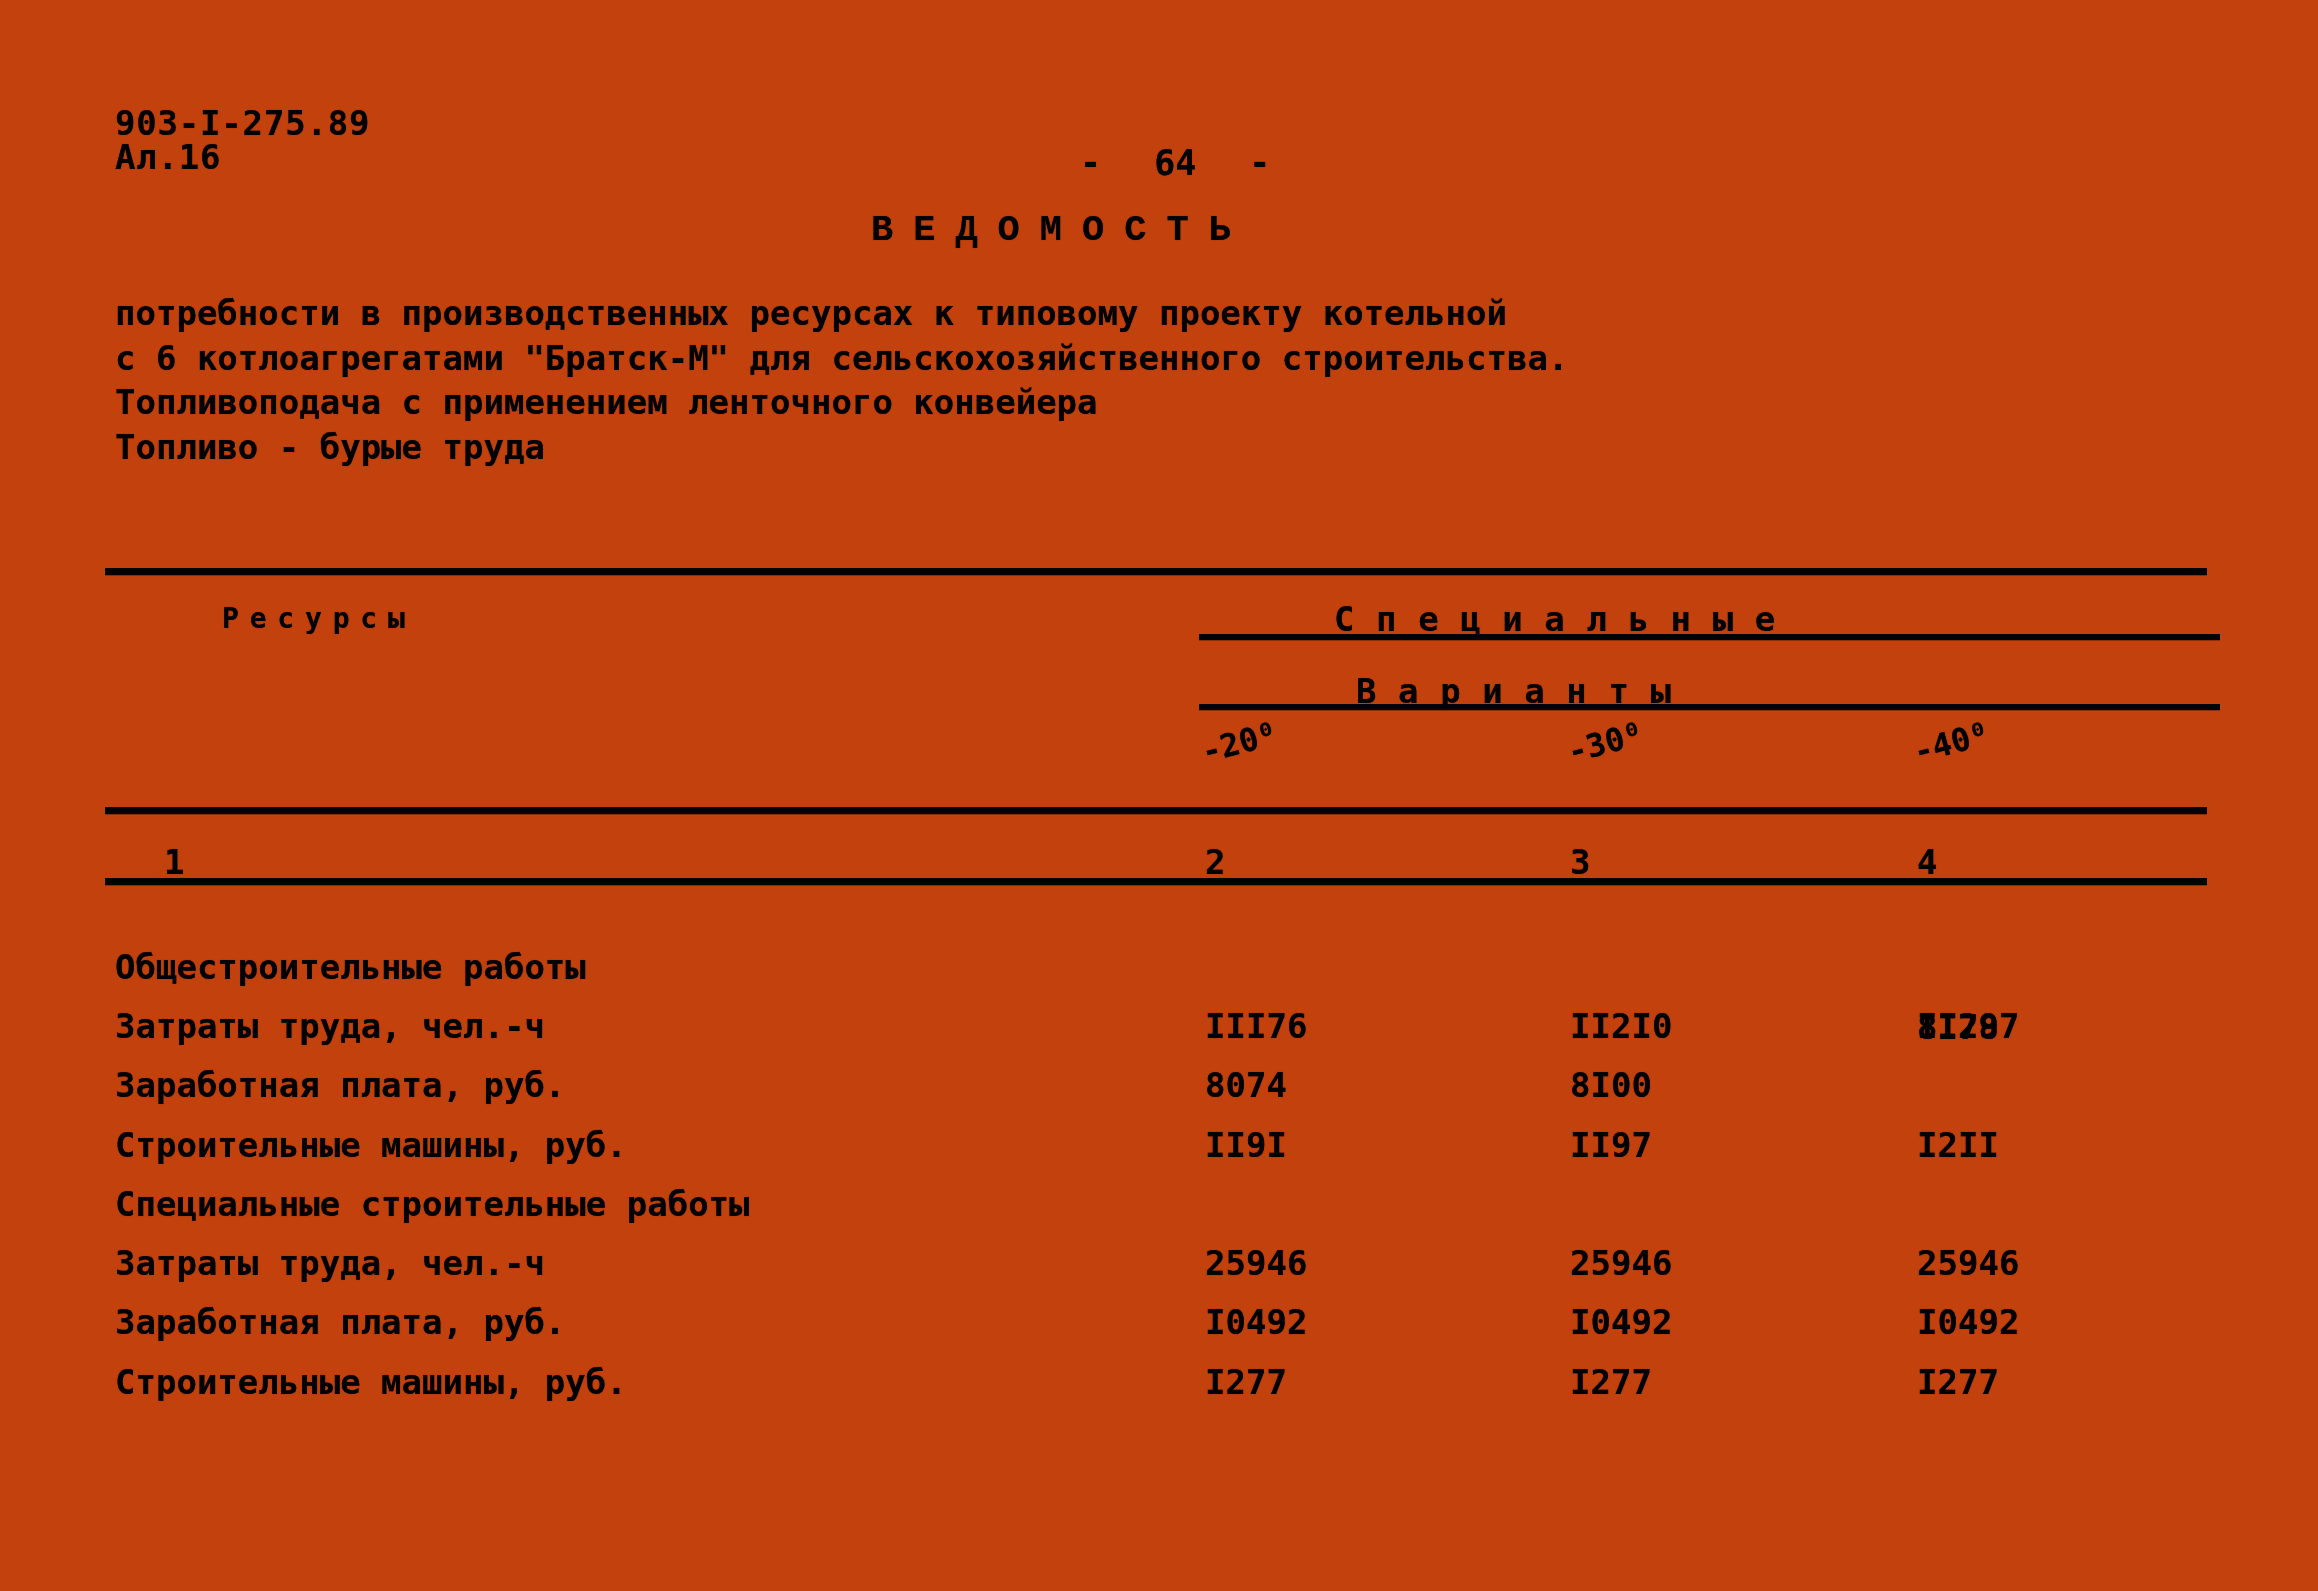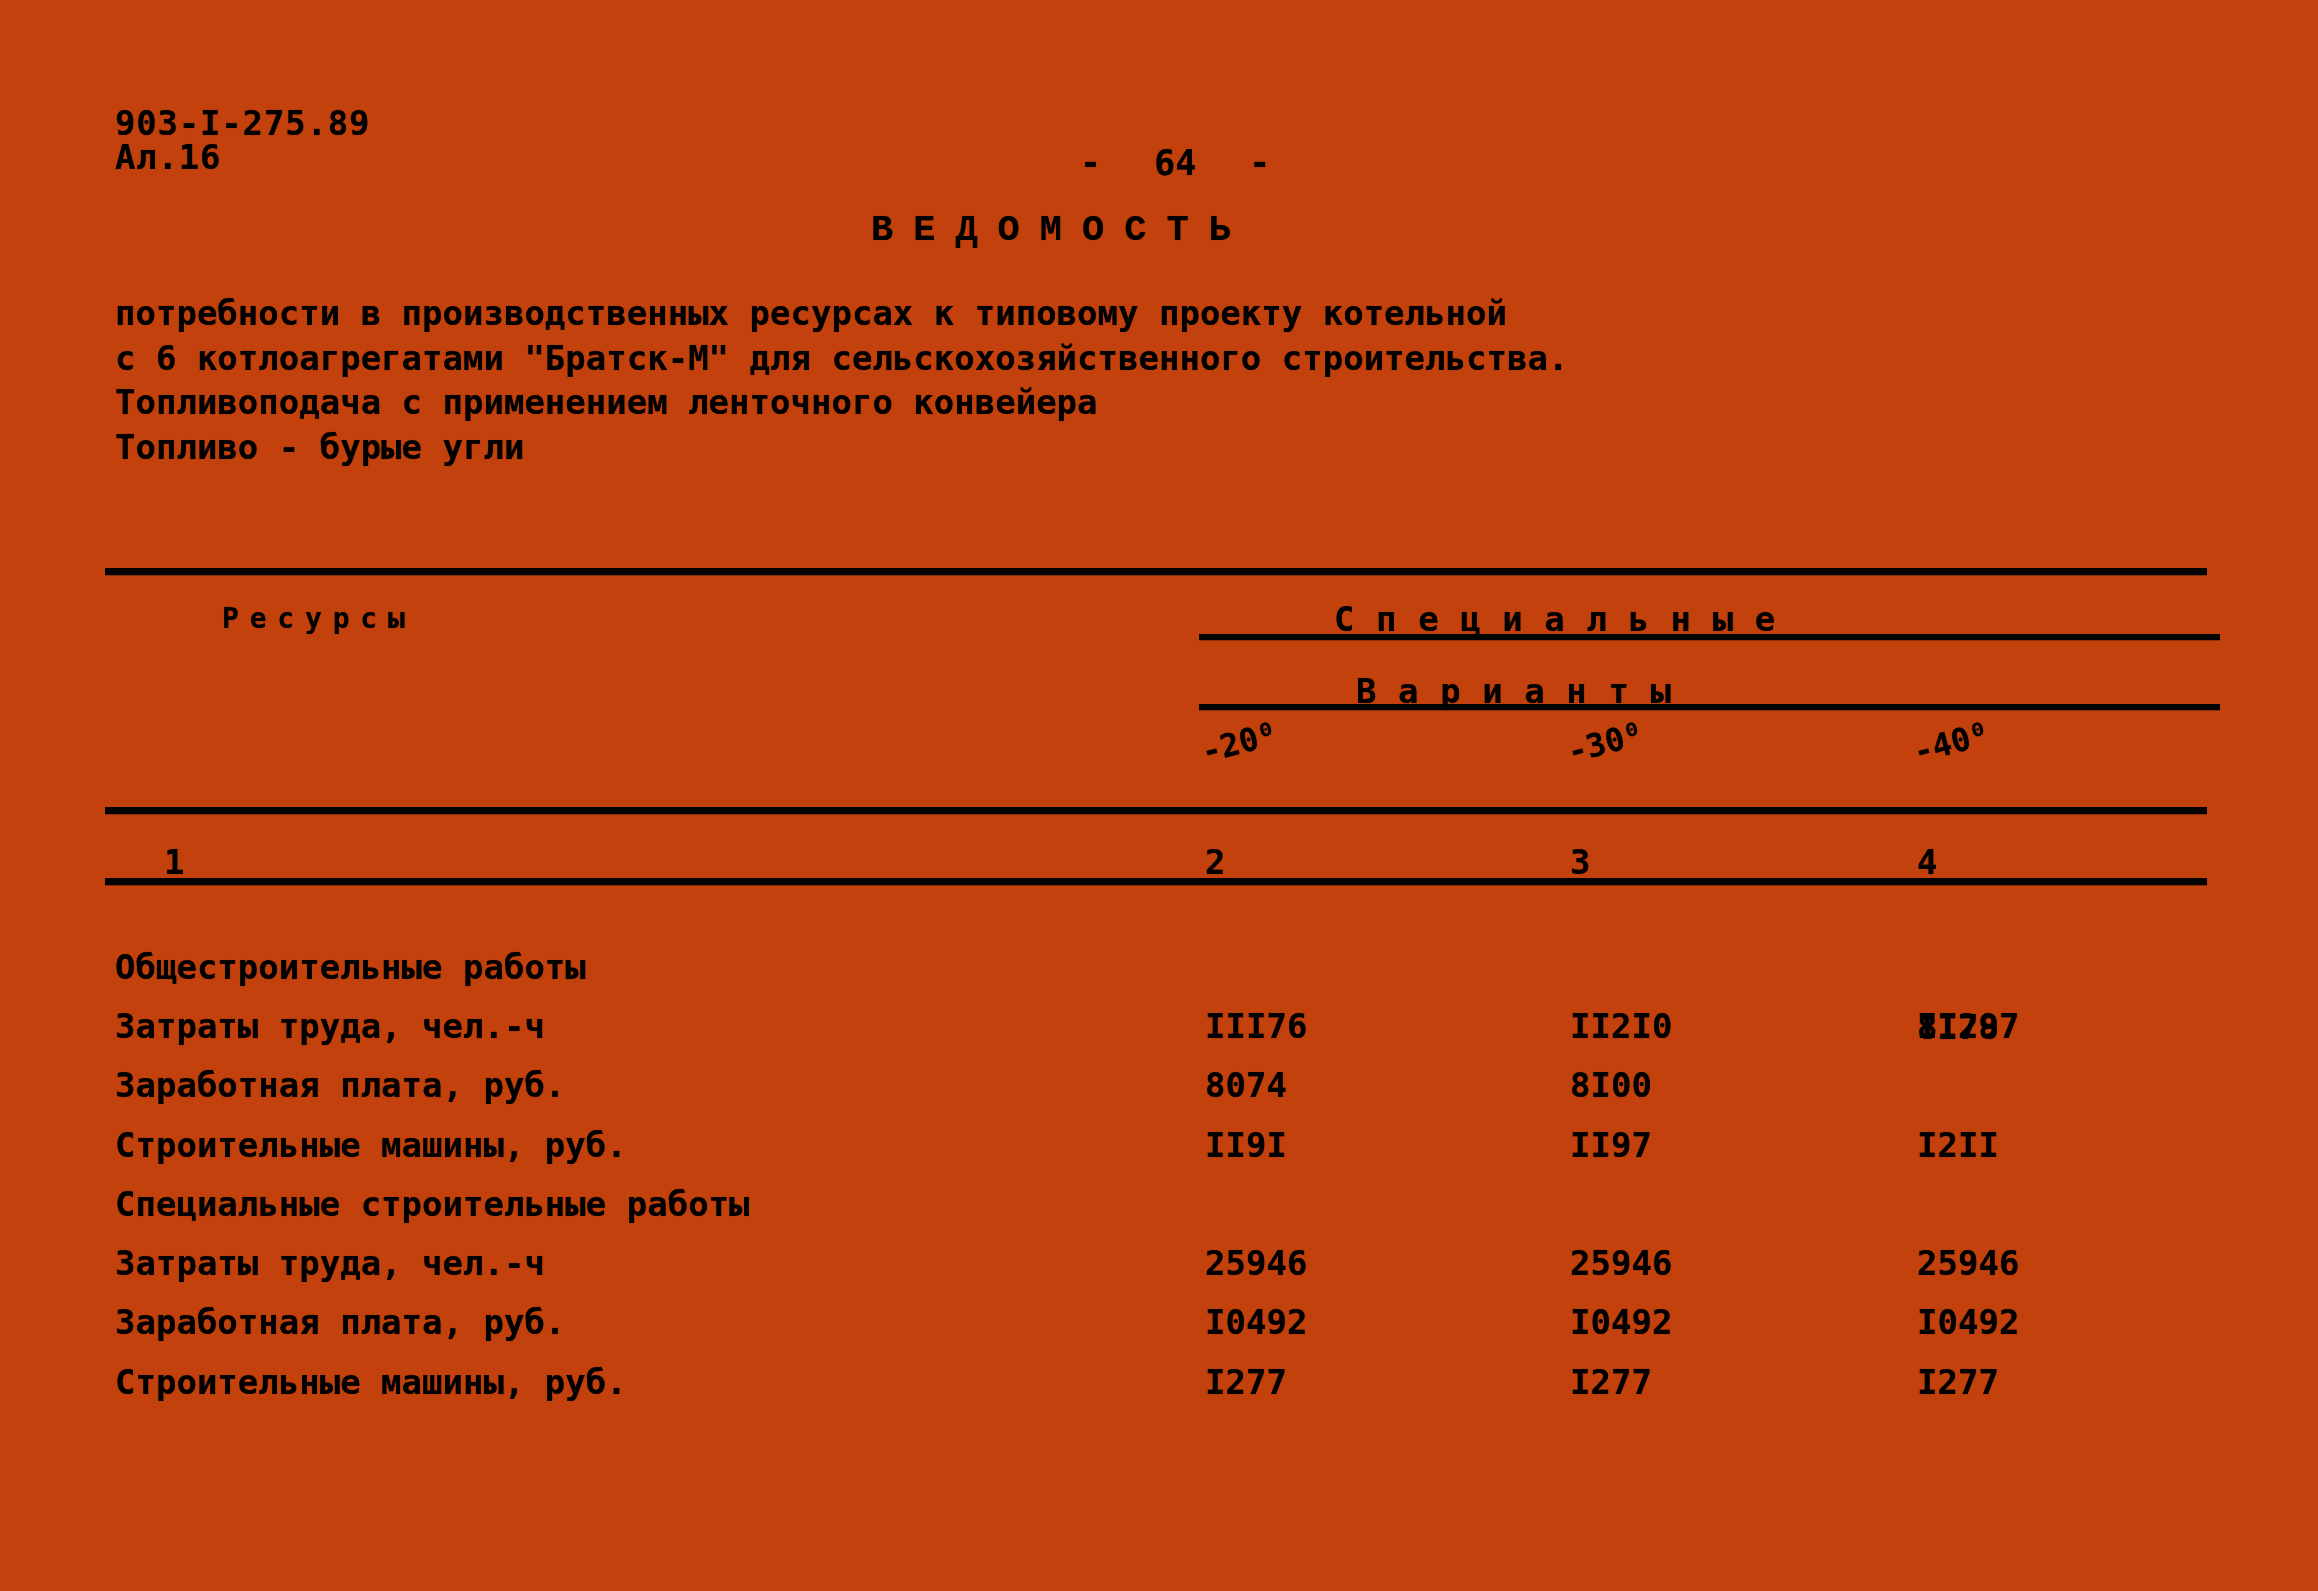--- a/index.html
+++ b/index.html
@@ -52,21 +52,21 @@
   <div class="txt doc-number">903-I-275.89</div>
   <div class="txt album">Ал.16</div>
 
   <div class="txt page-number">- 64 -</div>
   <div class="txt doc-title">ВЕДОМОСТЬ</div>
 
   <div id="subtitle-block">
       <div class="subtitle" style="top: 291px;">потребности в производственных ресурсах к типовому проекту котельной</div>
       <div class="subtitle" style="top: 336px;">с 6 котлоагрегатами "Братск-М" для сельскохозяйственного строительства.</div>
       <div class="subtitle" style="top: 380px;">Топливоподача с применением ленточного конвейера</div>
-      <div class="subtitle" style="top: 425px;">Топливо - бурые угли</div>
+      <div class="subtitle" style="top: 425px;">Топливо - бурые труда</div>
     </div>
 
   <div class="rule" style="left:105px;top:568px;width:2102px;height:7px;"></div>
   <div class="rule" style="left:1199px;top:634px;width:1021px;height:6.2px;"></div>
   <div class="rule" style="left:1199px;top:704px;width:1021px;height:6.2px;"></div>
   <div class="rule" style="left:105px;top:807px;width:2102px;height:7px;"></div>
   <div class="rule" style="left:105px;top:878px;width:2102px;height:7px;"></div>
 
   <div class="txt resources-h">Ресурсы</div>
   <div class="txt quantity-h">Специальные</div>

